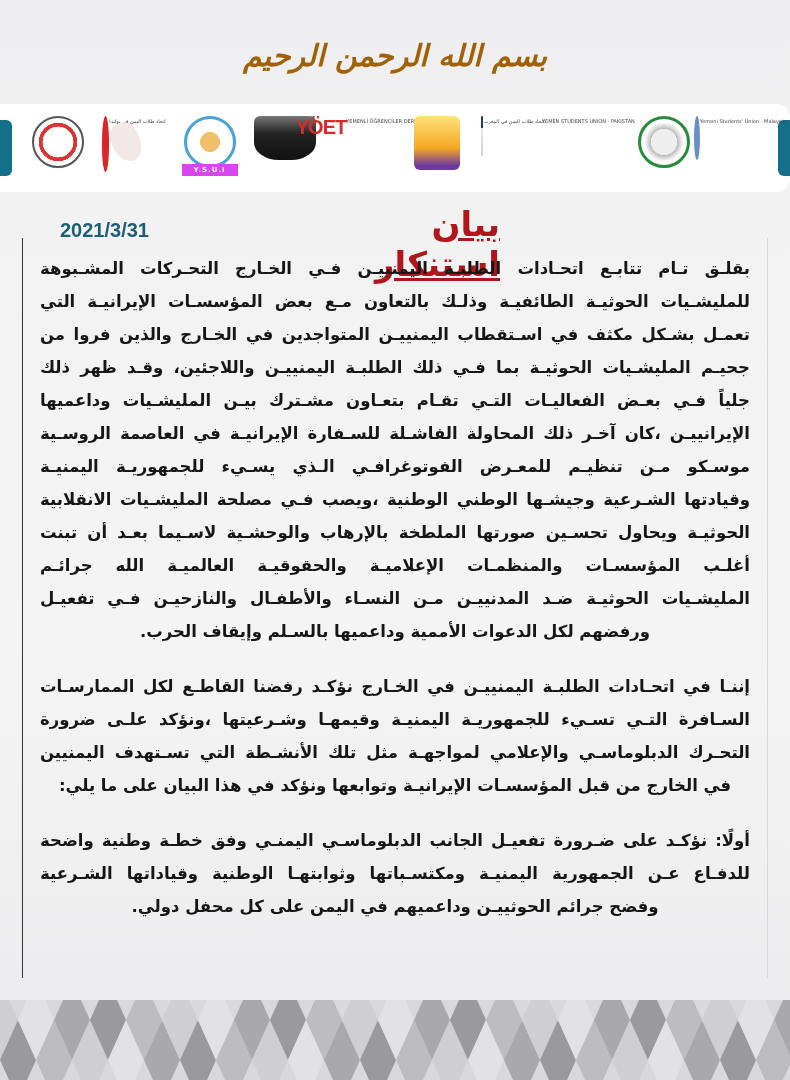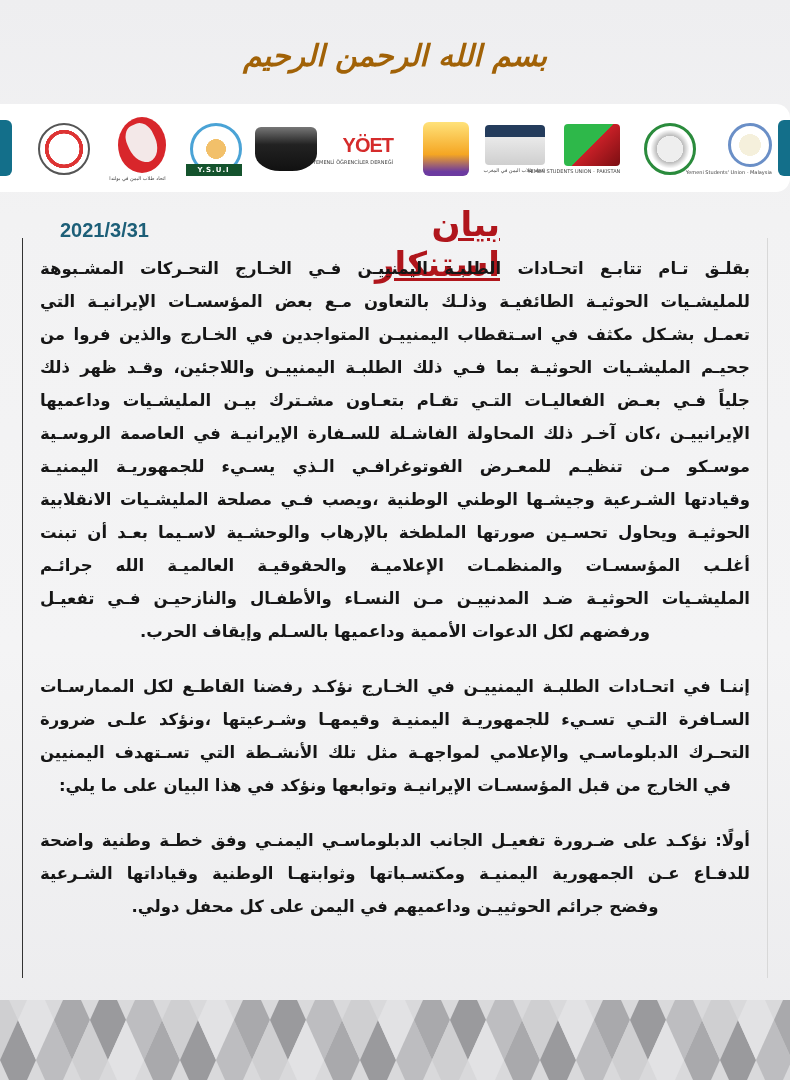--- a/index.html
+++ b/index.html
@@ -27,32 +27,32 @@
     background: #136f8a; border-radius: 5px;
   }
   .edge-tab.left { left: 0; border-radius: 0 6px 6px 0; }
   .edge-tab.right { right: 0; border-radius: 6px 0 0 6px; }
   .logos {
     position: absolute; left: 26px; right: 18px; top: 110px; height: 78px;
     display: flex; align-items: center; justify-content: space-between;
   }
   .logo {
     width: 64px; height: 66px; position: relative;
-    display: flex; flex-direction: column; align-items: flex-end; justify-content: center;
+    display: flex; flex-direction: row; align-items: flex-start; justify-content: center;
   }
   .logo .mark { width: 52px; height: 52px; border-radius: 50%; position: relative; }
   .logo .cap {
     font-size: 5px; color: #444; margin-top: 2px; white-space: nowrap;
     font-family: "DejaVu Sans", sans-serif;
   }
   .lg1 .mark { border: 2px solid #555; background: radial-gradient(circle, #fff 45%, #d33 46%, #d33 56%, #fff 57%); }
   .lg2 .mark { background: #d8262b; width: 48px; height: 56px; border-radius: 50% 50% 50% 50%; }
   .lg2 .mark::after { content:""; position:absolute; left:10px; top:6px; width:28px; height:40px; background:#f3e8e8; border-radius:40% 40% 50% 50%; transform: rotate(-25deg); }
   .lg3 .mark { border: 3px solid #4aa3d6; background: radial-gradient(circle, #f2c06a 30%, #fff 31%); }
-  .lg3 .ribbon { position:absolute; bottom:6px; width:56px; height:12px; background:#14532d; color:#fff; font-size:7px; text-align:center; line-height:12px; font-weight:bold; letter-spacing:1px; }
+  .lg3 .ribbon { position:absolute; bottom:6px; width:56px; height:12px; background:#d946ef; color:#fff; font-size:7px; text-align:center; line-height:12px; font-weight:bold; letter-spacing:1px; }
   .lg4 .mark { width: 62px; height: 44px; border-radius: 6px 6px 40% 40%; background: linear-gradient(180deg, #777 0%, #222 40%, #111 100%); }
   .lg5 .yoet { font-size: 20px; font-weight: bold; color: #d52b2b; letter-spacing: -1px; font-family: "Liberation Sans", sans-serif; }
   .lg6 .mark { width: 46px; height: 54px; border-radius: 6px; background: linear-gradient(180deg, #ffe27a, #f5a623 60%, #6c3aa0 92%); }
   .lg7 .mark { width: 60px; height: 40px; border-radius: 4px; background: linear-gradient(180deg, #243c5c 0%, #243c5c 30%, #e9e9e9 31%, #cfcfcf 100%); }
   .lg8 .mark { width: 56px; height: 42px; border-radius: 4px; background: linear-gradient(135deg, #2eb84a 0%, #2eb84a 50%, #c82027 51%, #7a0e12 100%); }
   .lg9 .mark { border: 3px solid #2a8b3c; background: radial-gradient(circle, #eee 40%, #bbb 41%, #fff 60%); }
   .lg10 .mark { border: 3px solid #6a8fc7; background: radial-gradient(circle, #f5f0dc 40%, #fff 41%); width: 44px; height: 44px; }
 
   .date {
     position: absolute; left: 60px; top: 219px;

